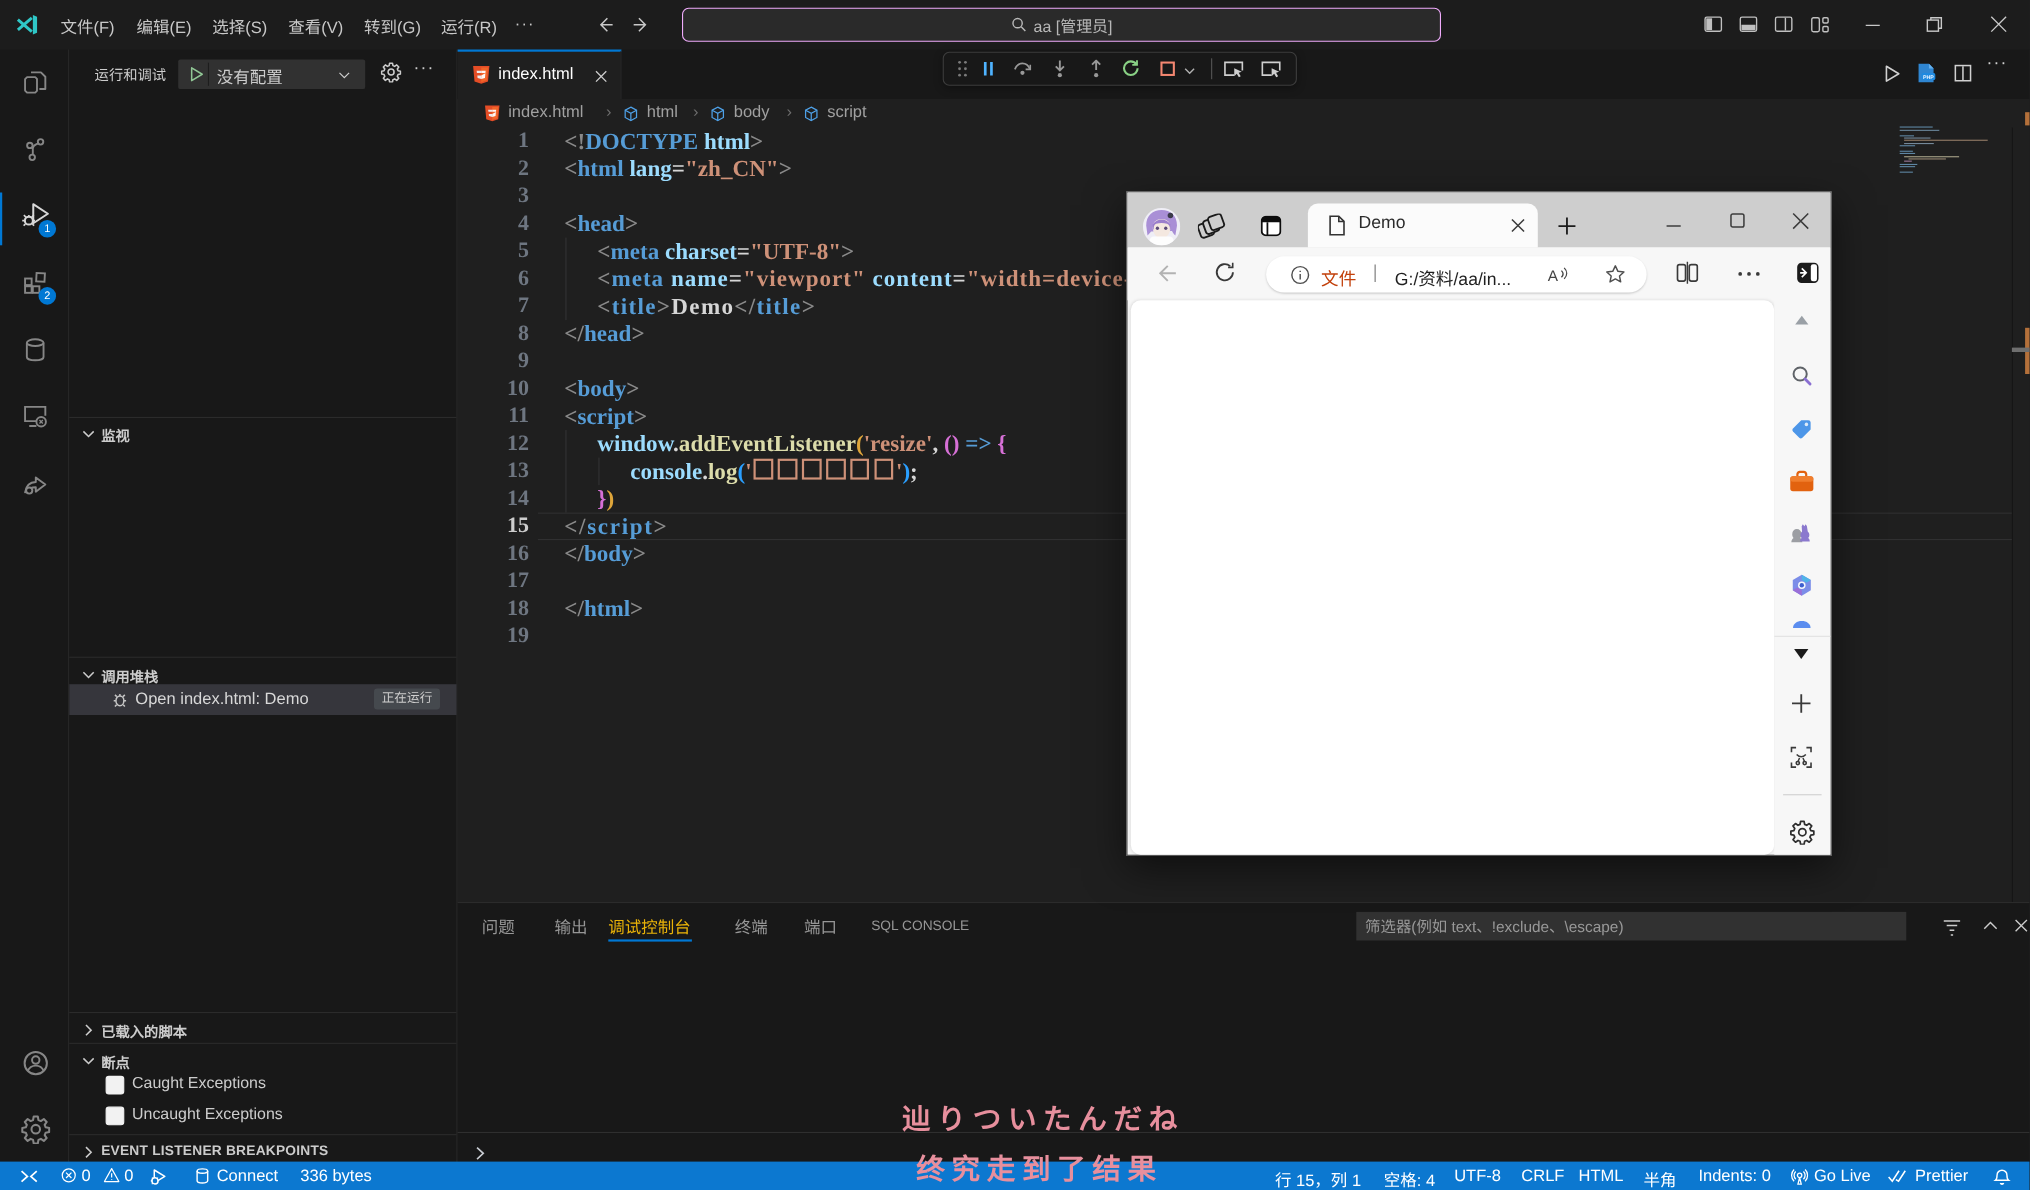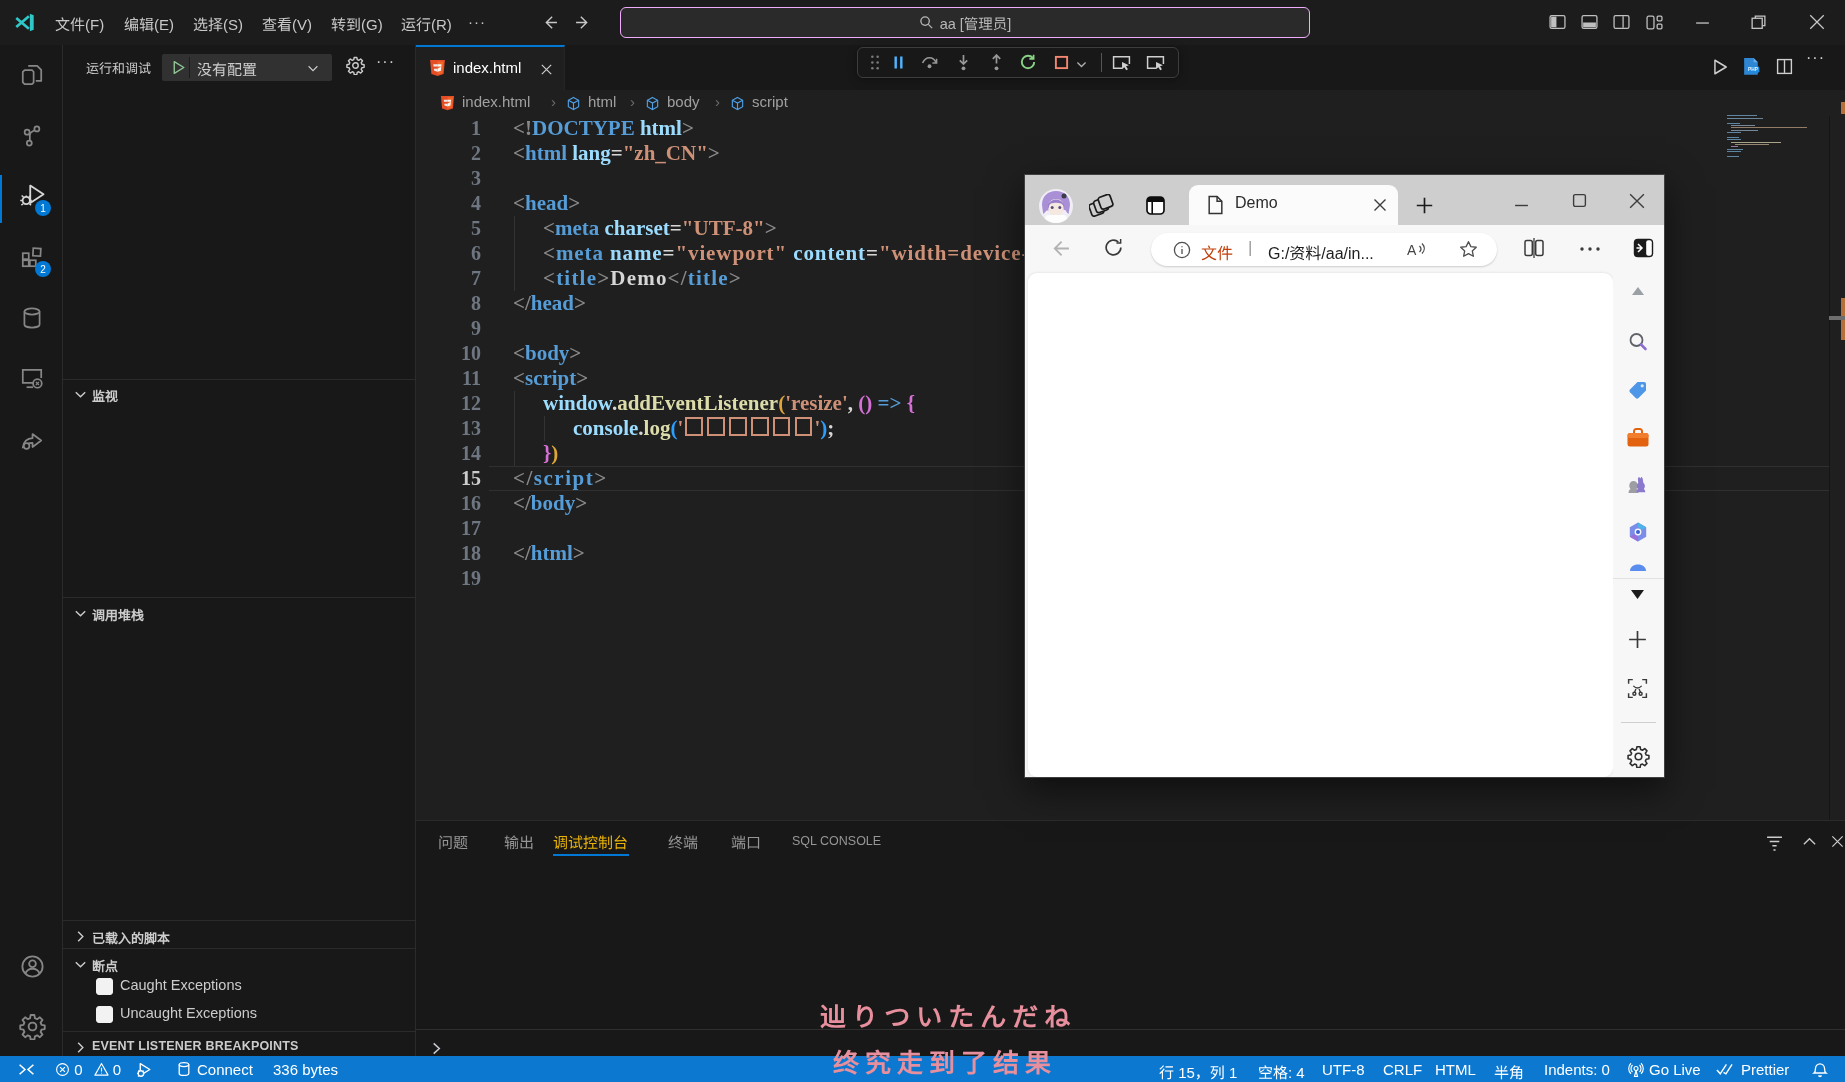--- a/index.html
+++ b/index.html
@@ -208,20 +208,28 @@
         </svg>
       <span class="lbl">监视</span>
     </div>
 
     <div class="secdiv" style="top:552px"></div>
     <div class="sechead" style="top:556px">
       <svg class="chev" width="15" height="15" viewBox="0 0 16 16">
           <path d="M3 5.5l5 5 5-5" fill="none" stroke="#cccccc" stroke-width="1.5"></path>
         </svg>
       <span class="lbl">调用堆栈</span>
+    </div>
+    <div class="abs" style="left:0;top:577px;width:352px;height:28px;background:#36363c">
+      <svg class="abs" style="left:37px;top:5px" width="18" height="18" viewBox="0 0 16 16" fill="none" stroke="#c5c5c5" stroke-width="1.2">
+        <ellipse cx="8" cy="9" rx="3.2" ry="4"></ellipse>
+        <path d="M8 5V3.4M5.5 5.6 4 4.2M10.5 5.6 12 4.2M4.8 9H3M11.2 9H13M5.3 12.2 4 13.6M10.7 12.2 12 13.6"></path>
+      </svg>
+      <span style="position:absolute;left:60px;top:5px;font-size:15px;color:#d8d8d8">Open index.html: Demo</span>
+      <span style="position:absolute;left:277px;top:4px;width:60px;height:19px;background:#45494e;border-radius:3px;color:#cccccc;font-size:11.5px;text-align:center;line-height:19px">正在运行</span>
     </div>
 
     <div class="secdiv" style="top:875px"></div>
     <div class="sechead" style="top:879px">
       <svg class="chev" width="15" height="15" viewBox="0 0 16 16">
           <path d="M5.5 3l5 5-5 5" fill="none" stroke="#cccccc" stroke-width="1.5"></path>
         </svg>
       <span class="lbl">已载入的脚本</span>
     </div>
 
@@ -426,20 +434,21 @@
   </div>
 
   <div class="abs" id="panel">
     <span class="ptab" style="left:22px">问题</span>
     <span class="ptab" style="left:88px">输出</span>
     <span class="ptab" style="left:137px;color:#eab308">调试控制台</span>
     <div class="abs" style="left:137px;top:33px;width:76px;height:2px;background:#0078d4"></div>
     <span class="ptab" style="left:252px">终端</span>
     <span class="ptab" style="left:315px">端口</span>
     <span class="ptab" style="left:376px;font-size:12.5px;top:13px">SQL CONSOLE</span>
+    <div id="pfilter">筛选器(例如 text、!exclude、\escape)</div>
     <svg class="abs" style="left:1350px;top:13px" width="17" height="17" viewBox="0 0 16 16" fill="none" stroke="#cccccc" stroke-width="1.3">
         <path d="M1 3h14M3.5 7h9M6 11h4M7 15h2"></path>
       </svg>
     <svg class="abs" style="left:1386px;top:13px" width="15" height="15" viewBox="0 0 16 16" fill="none" stroke="#cccccc" stroke-width="1.4">
         <path d="M2 11l6-6 6 6"></path>
       </svg>
     <svg class="abs" style="left:1414px;top:13px" width="15" height="15" viewBox="0 0 16 16">
         <path d="M2.5 2.5l11 11M13.5 2.5l-11 11" stroke="#cccccc" stroke-width="1.3"></path>
       </svg>
 

